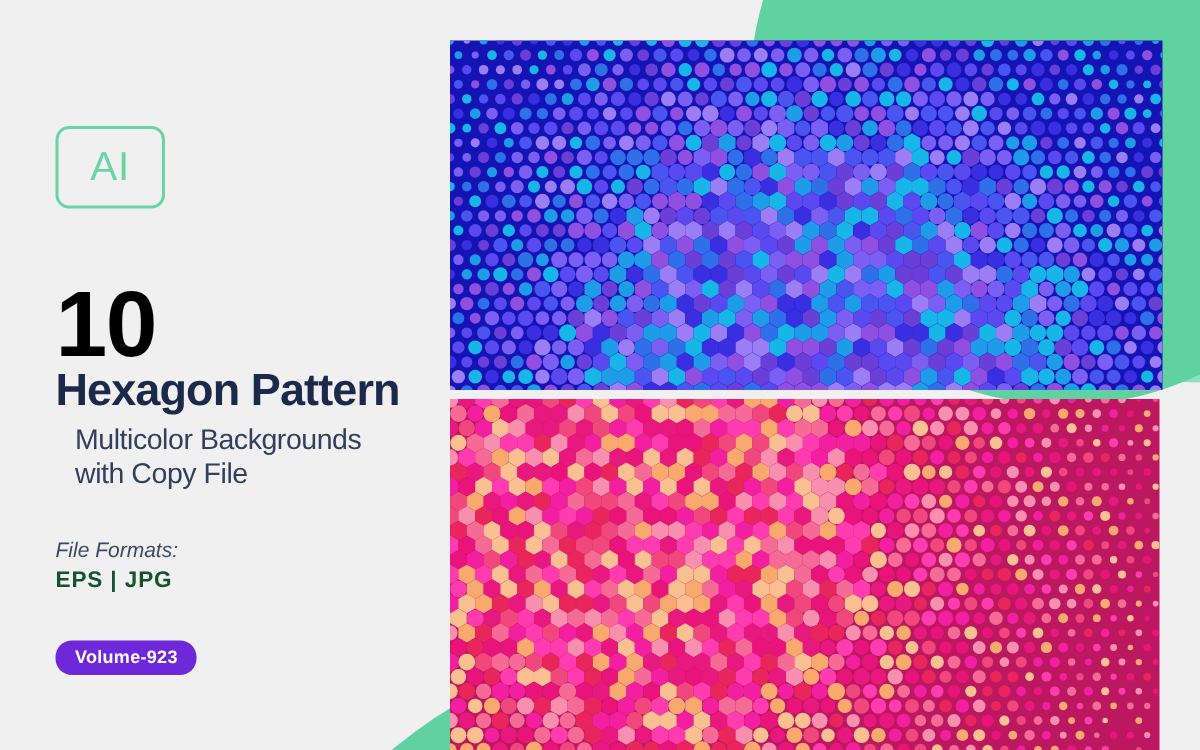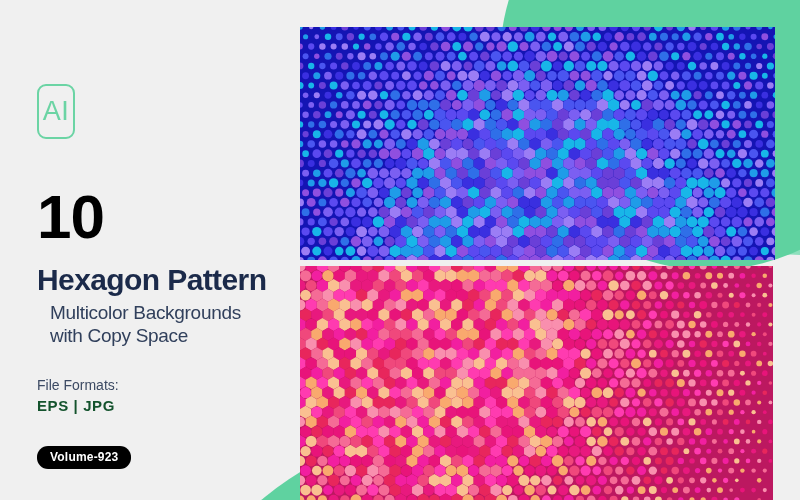--- a/index.html
+++ b/index.html
@@ -25,48 +25,48 @@
   }
   #deco-bl {
     left:147px; top:425px; width:640px; height:640px;
     border-radius:50%; background:#5fd2a0;
   }
 
   
   #info { position:absolute; left:37px; top:84px; width:255px; z-index:6; }
 
   #ai-badge {
-    width:38px; height:55px; border:2px solid #6bd4a4; border-radius:9px;
+    width:73px; height:55px; border:2px solid #6bd4a4; border-radius:9px;
     display:flex; align-items:center; justify-content:center;
   }
   #ai-badge span {
     font-size:27px; color:#6bd4a4; letter-spacing:.5px;
     font-family:"Liberation Sans", sans-serif;
   }
 
   #count {
     margin-top:49px; font-size:62px; font-weight:bold; color:#000000;
     line-height:.92; letter-spacing:-1px;
   }
   #title {
-    margin-top:20px; font-size:30px; font-weight:bold; color:#1b2a4a;
+    margin-top:1px; font-size:30px; font-weight:bold; color:#1b2a4a;
     line-height:1.02; letter-spacing:-.6px;
   }
   #subtitle {
     margin-top:5px; font-size:19px; color:#31405c; line-height:1.22;
     letter-spacing:-.3px;
     margin-left:13px;
   }
-  #formats-label { margin-top:30px; font-size:14px; color:#3c4a63; }
+  #formats-label { margin-top:30px; font-size:14px; color:#3c4a63;font-style:italic; }
   #formats-value {
     margin-top:4px; font-size:15px; font-weight:bold; color:#14532d;
     letter-spacing:.6px;
   }
   #volume-badge {
-    margin-top:32px; display:inline-block; background:#000000; color:#fff;
+    margin-top:32px; display:inline-block; background:#6d28d9; color:#fff;
     border-radius:11px; padding:4px 13px 5px; font-size:12px; font-weight:bold;
     letter-spacing:.2px;
   }
 
   
   .panel { position:absolute; overflow:hidden; z-index:5; }
   #panel-blue { left:300px; top:27px; width:475px; height:233px; background:#1414b4; }
   #panel-pink { left:300px; top:266px; width:473px; height:234px; background:#bc1860; }
   .panel svg { display:block; width:100%; height:100%; }
 </style>
@@ -2570,20 +2570,20 @@
   </div>
 
   <div id="info">
     <div id="ai-badge">
       <span>AI</span>
     </div>
     <div id="count">10</div>
     <div id="title">Hexagon Pattern</div>
     <div id="subtitle">
       <div>Multicolor Backgrounds</div>
-      <div>with Copy Space</div>
+      <div>with Copy File</div>
     </div>
     <div id="formats-label">File Formats:</div>
     <div id="formats-value">EPS  |  JPG</div>
     <div id="volume-badge">Volume-923</div>
   </div>
 
 </div>
 
 </body></html>

